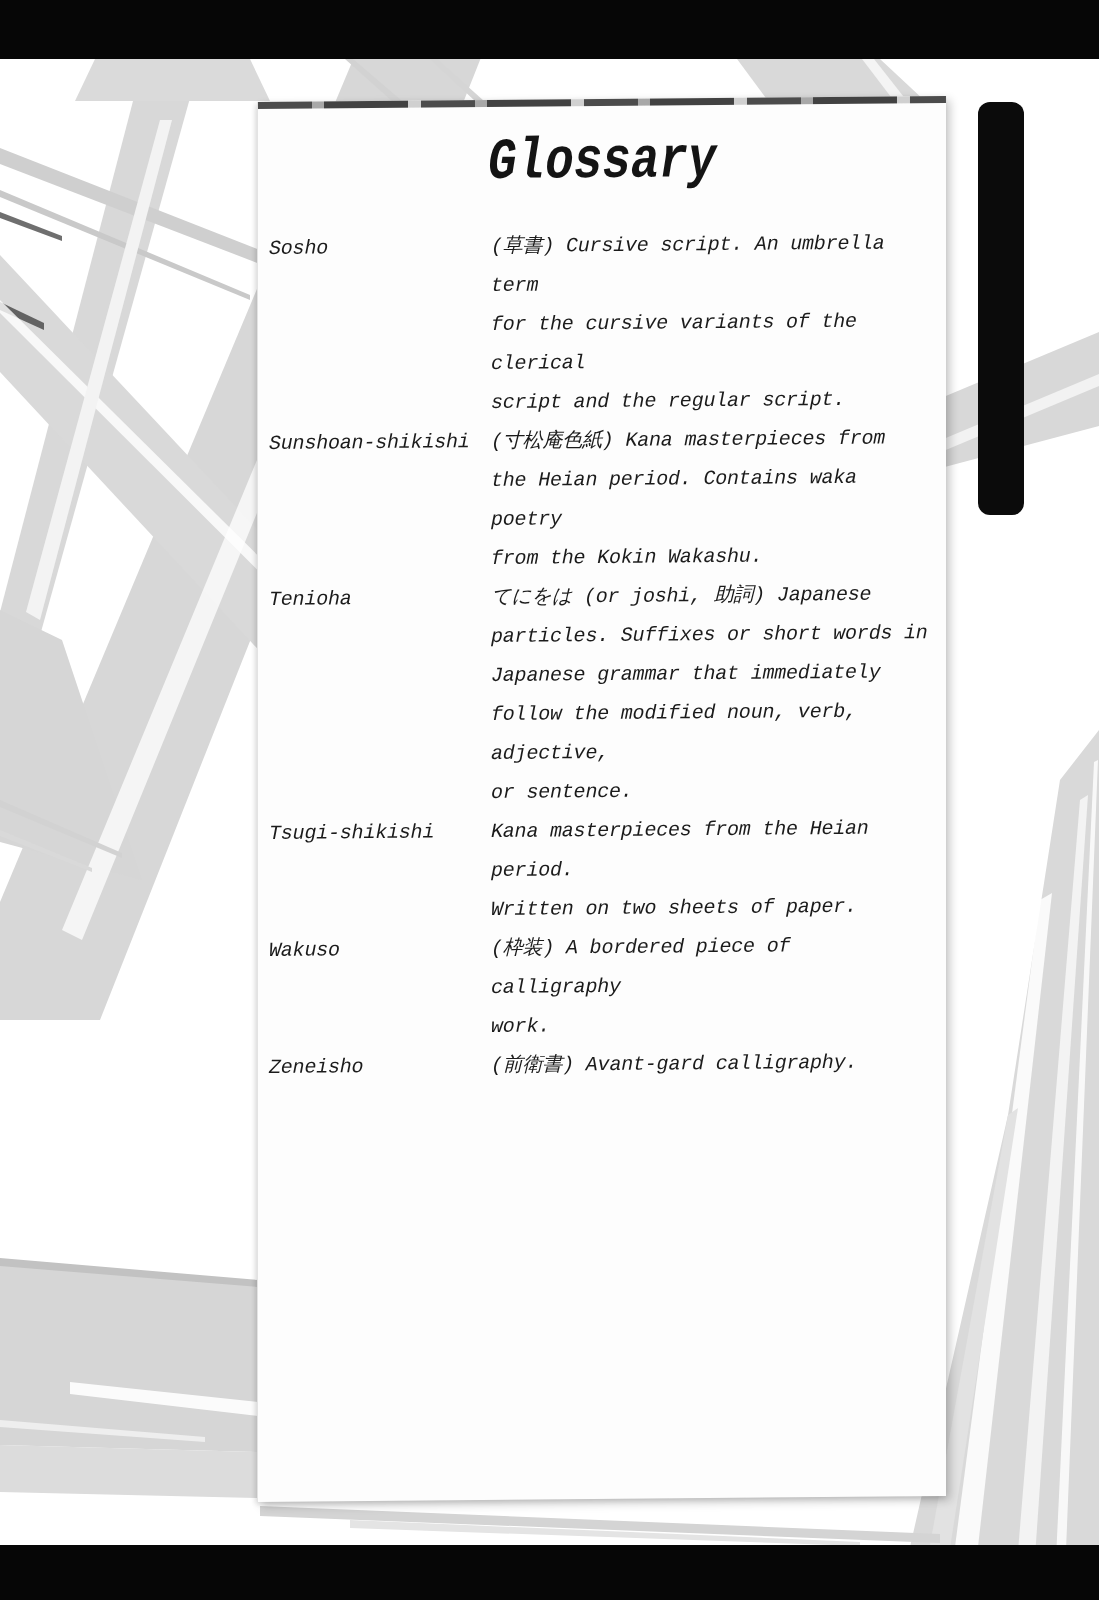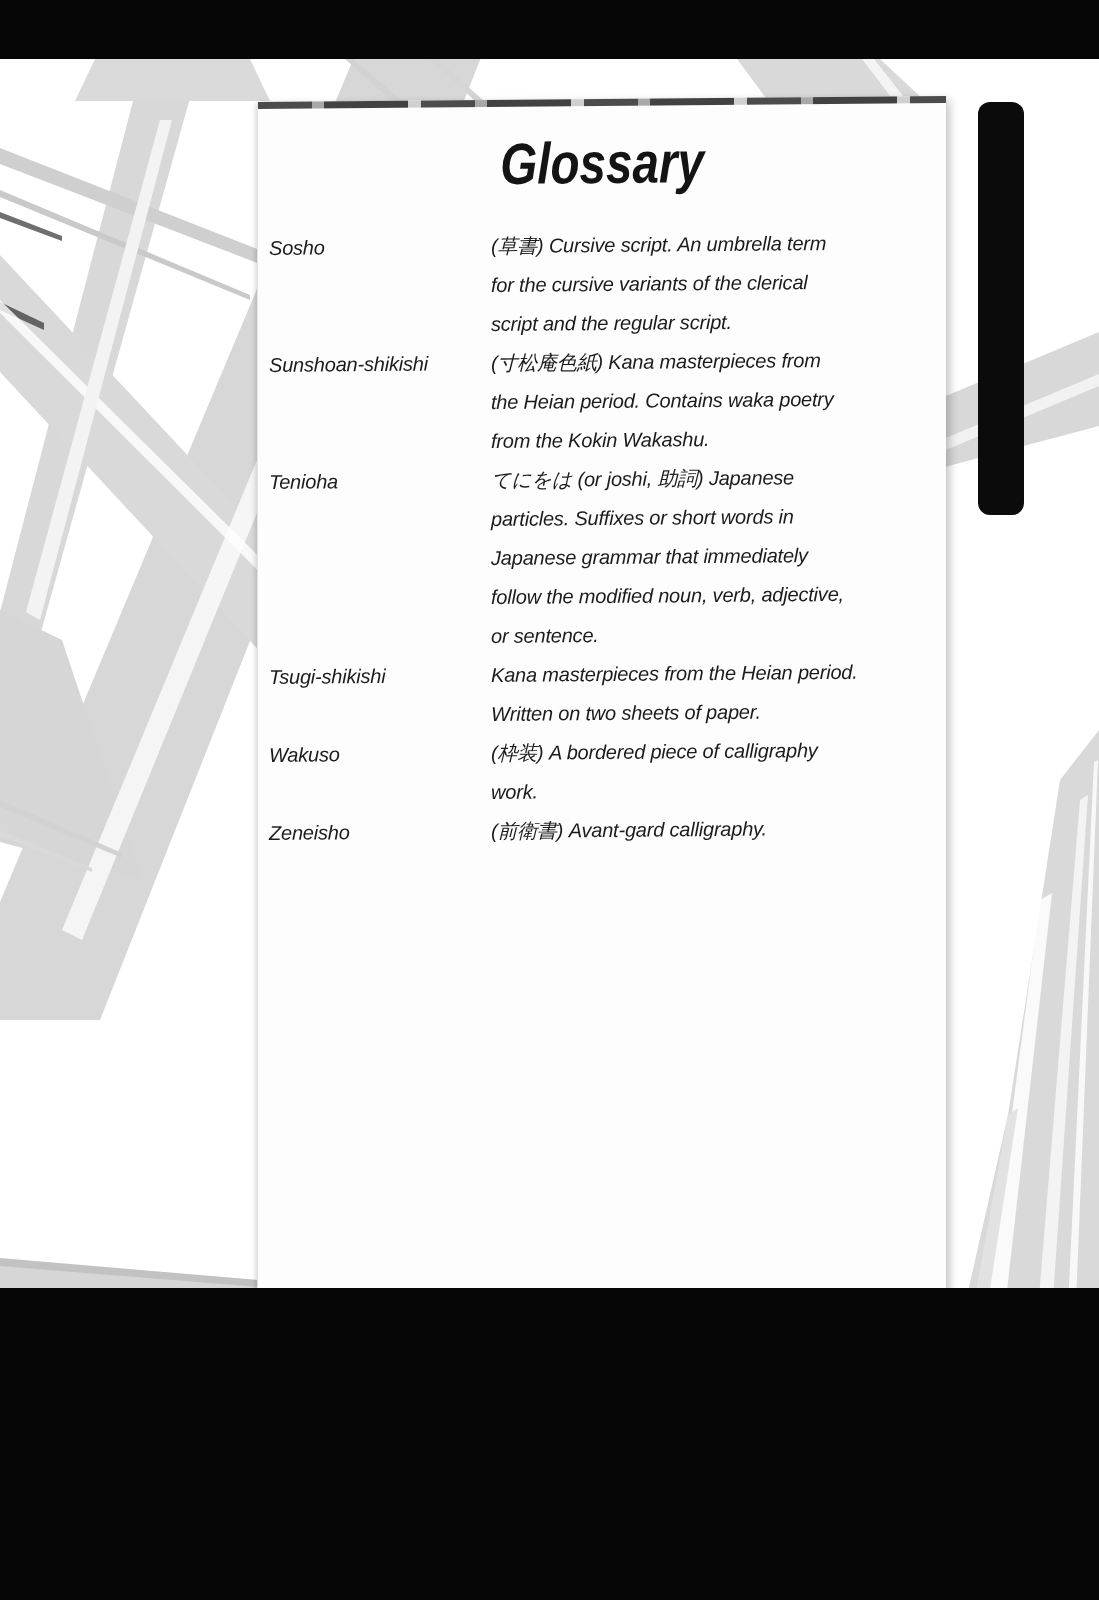--- a/index.html
+++ b/index.html
@@ -1,21 +1,21 @@
 <!DOCTYPE html>
 <html><head>
 <meta charset="utf-8">
 <style>
   html,body{margin:0;padding:0;background:#060606;}
   .screen{
     position:relative;
-    width:1099px;height:1288px;
+    width:1099px;height:1600px;
     background:#ffffff;
     overflow:hidden;
-    font-family:Liberation Sans, sans-serif;
+    font-family:Liberation Mono, monospace;
   }
   .strokes{position:absolute;left:0;top:0;z-index:1;}
   .bar{position:absolute;left:0;width:1099px;background:#060606;z-index:6;}
   .bar.top{top:0;height:59px;}
   .bar.bottom{top:1545px;height:55px;}
   .card{
     position:absolute;left:257px;top:102px;
     width:688px;height:1400px;
     background:#fdfdfd;
     border-left:1px solid #e3e3e3;

